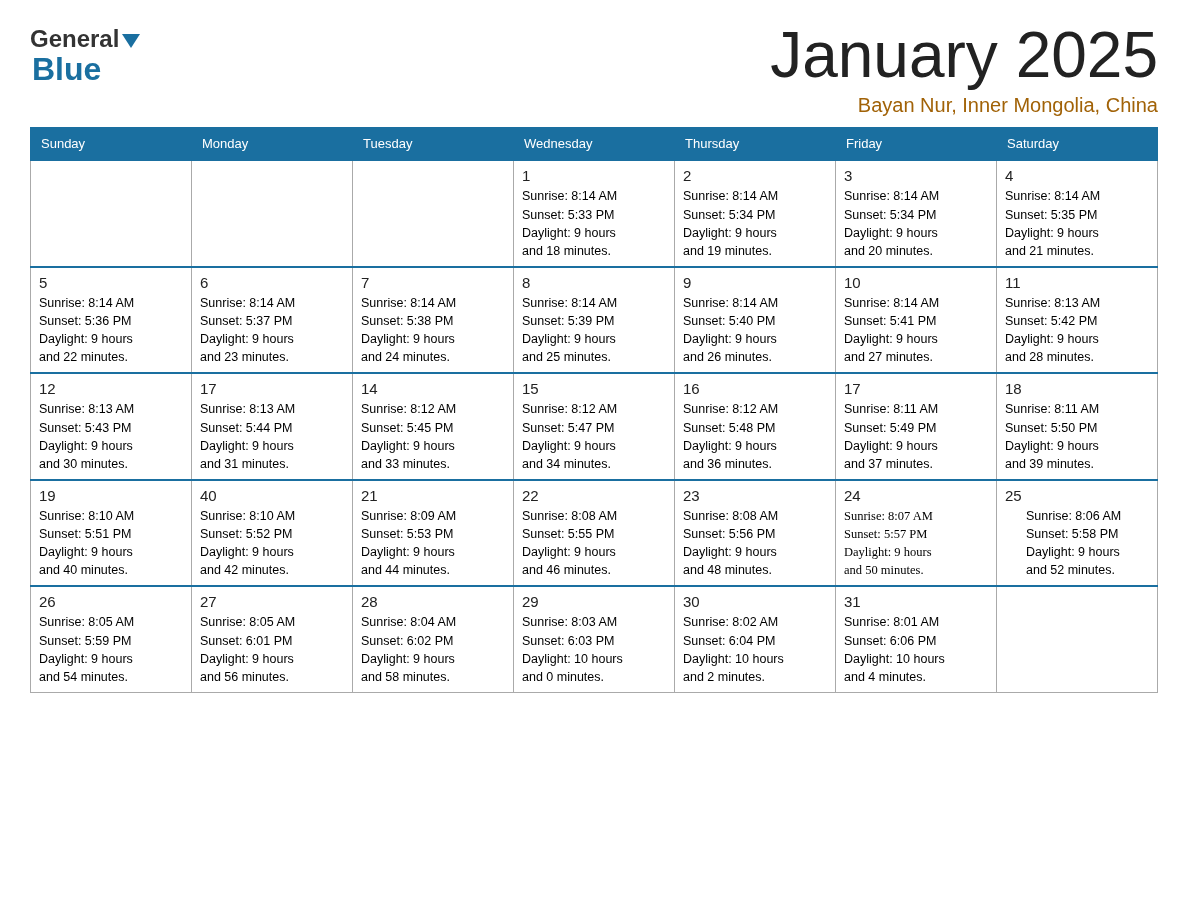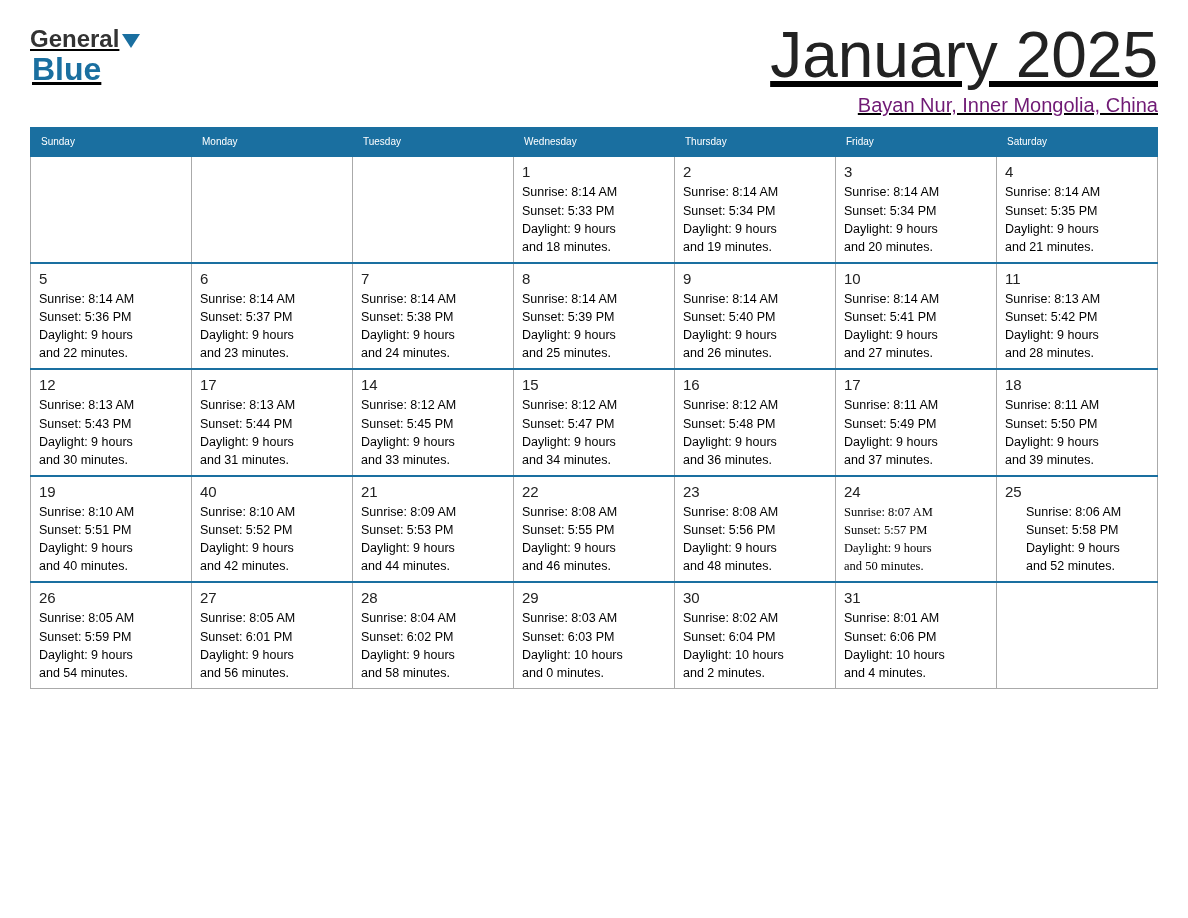--- a/index.html
+++ b/index.html
@@ -8,51 +8,50 @@
       background: #ffffff;
       padding: 20px 30px;
       width: 1188px;
       min-height: 918px;
     }
     .header {
       display: flex;
       justify-content: space-between;
       align-items: flex-start;
       margin-bottom: 10px;
-      text-decoration: underline;
     }
     .logo {
       display: flex;
       flex-direction: column;
       align-items: flex-start;
       padding-top: 5px;
     }
     .title-section {
       text-align: right;
     }
     .month-title {
       font-size: 64px;
       font-weight: normal;
       color: #222;
       line-height: 1.1;
     }
     .location {
       font-size: 20px;
-      color: #701a75;
+      color: #a16207;
       margin-top: 4px;
     }
     .calendar {
       width: 100%;
       border-collapse: collapse;
       margin-top: 8px;
     }
     .calendar th {
       background-color: #1a6fa0;
       color: #ffffff;
-      font-size: 10px;
+      font-size: 13px;
       font-weight: normal;
       padding: 8px 10px;
       text-align: left;
       border: 1px solid #1a6fa0;
     }
     .calendar td {
       border: 1px solid #aaa;
       vertical-align: top;
       padding: 6px 8px;
       width: 14.28%;

